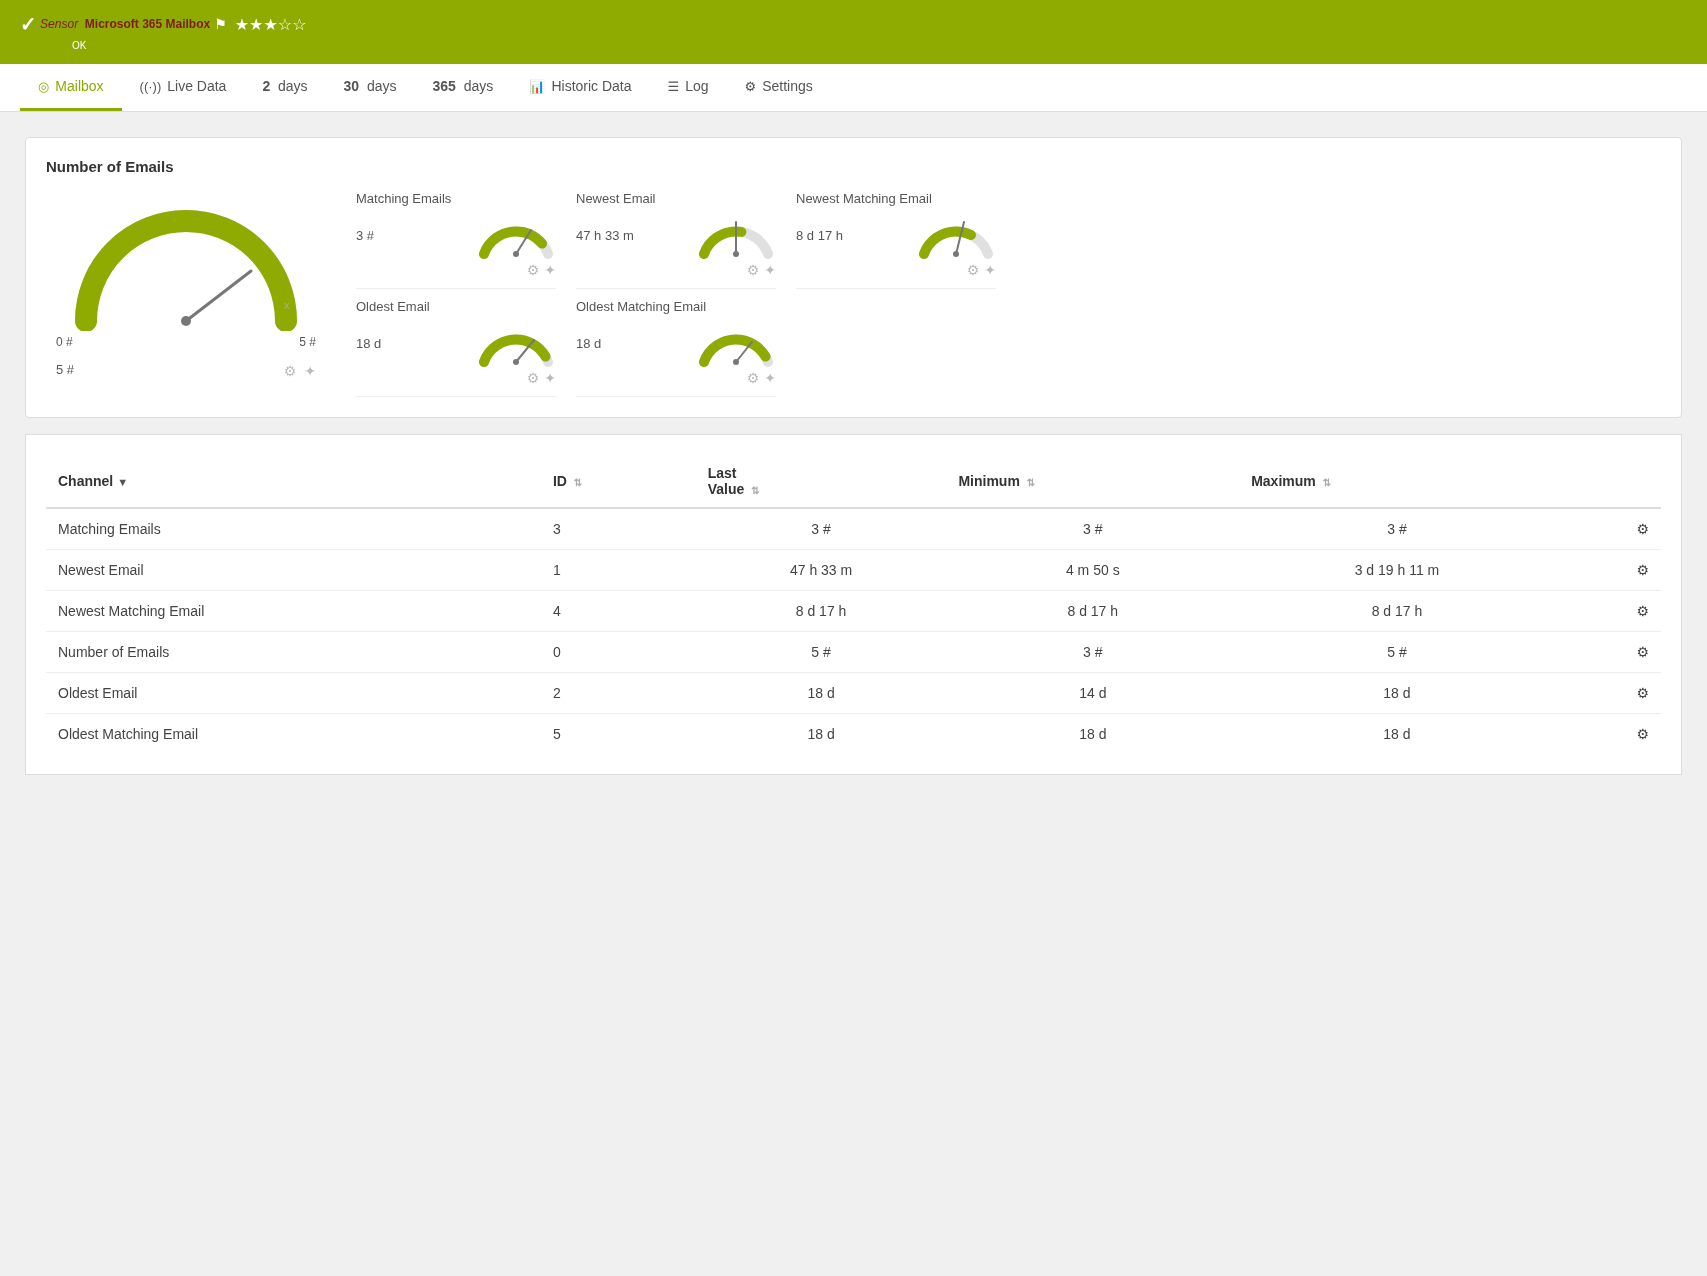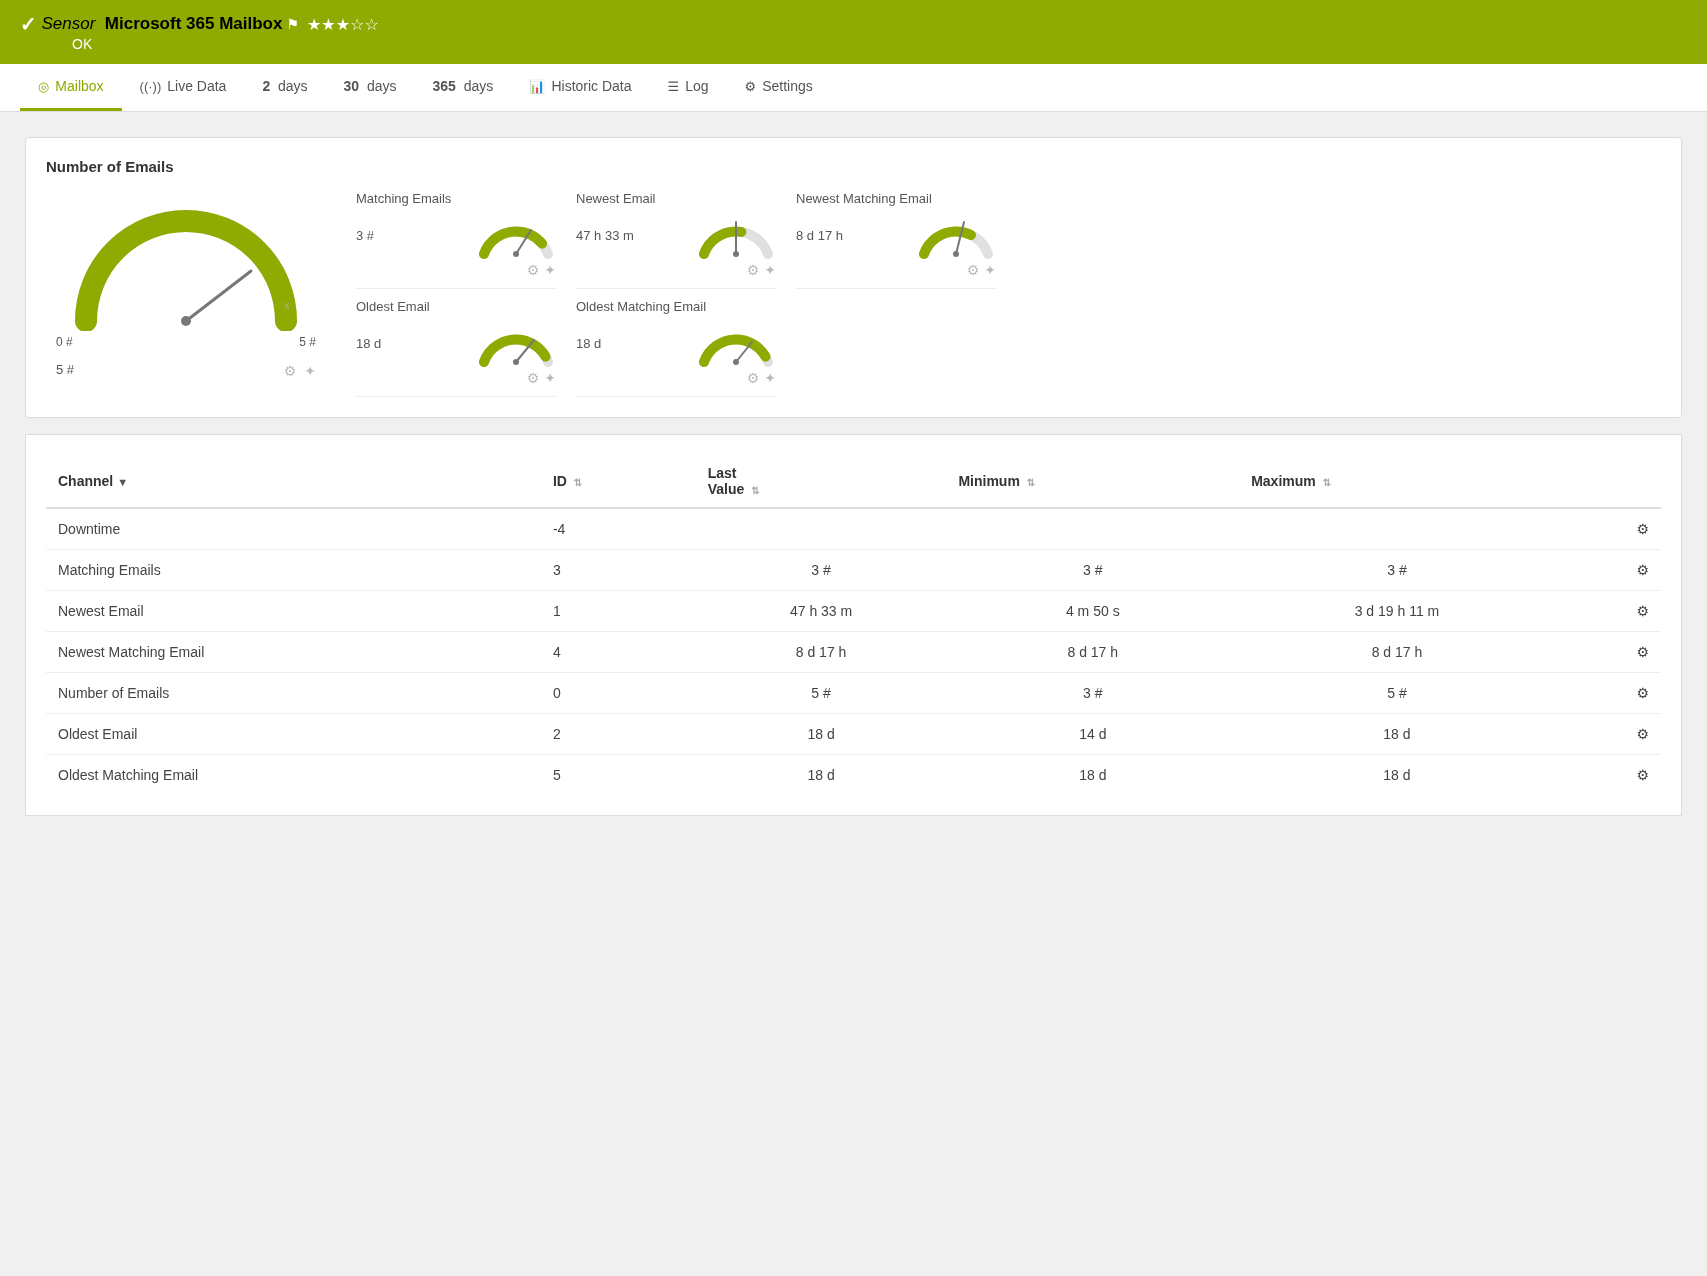--- a/index.html
+++ b/index.html
@@ -7,26 +7,26 @@
 
     
     .header {
       background: #8faa00;
       padding: 12px 20px;
       display: flex;
       align-items: center;
       gap: 10px;
     }
     .header-check { color: white; font-size: 20px; font-weight: bold; }
-    .header-title { color: #000000; font-size: 17px; }
+    .header-title { color: #7f1d1d; font-size: 12px; }
     .header-title .sensor-word { font-style: italic; }
     .header-title .bold-part { font-weight: bold; }
     .header-flag { color: white; font-size: 14px; margin-left: 4px; }
     .header-stars { color: white; font-size: 16px; margin-left: 8px; }
-    .header-status { color: white; font-size: 14px; margin-left: 20px; margin-top: 2px; }
+    .header-status { color: white; font-size: 10px; margin-left: 20px; margin-top: 2px; }
     .header-left { display: flex; flex-direction: column; }
     .header-top-row { display: flex; align-items: center; }
 
     
     .nav {
       background: white;
       display: flex;
       align-items: center;
       padding: 0 20px;
       border-bottom: 1px solid #ddd;
@@ -376,28 +376,20 @@
             <span class="sort-icon">⇅</span>
           </th>
           <th class="center">
             <span>Maximum</span>
             <span class="sort-icon">⇅</span>
           </th>
           <th></th>
         </tr>
       </thead>
       <tbody id="table-body">
-      <tr>
-            <td>Downtime</td>
-            <td>-4</td>
-            <td class="center"></td>
-            <td class="center"></td>
-            <td class="center"></td>
-            <td class="gear-cell"><span>⚙</span></td>
-          </tr>
           <tr>
             <td>Matching Emails</td>
             <td>3</td>
             <td class="center">3 #</td>
             <td class="center">3 #</td>
             <td class="center">3 #</td>
             <td class="gear-cell"><span>⚙</span></td>
           </tr>
           <tr>
             <td>Newest Email</td>

